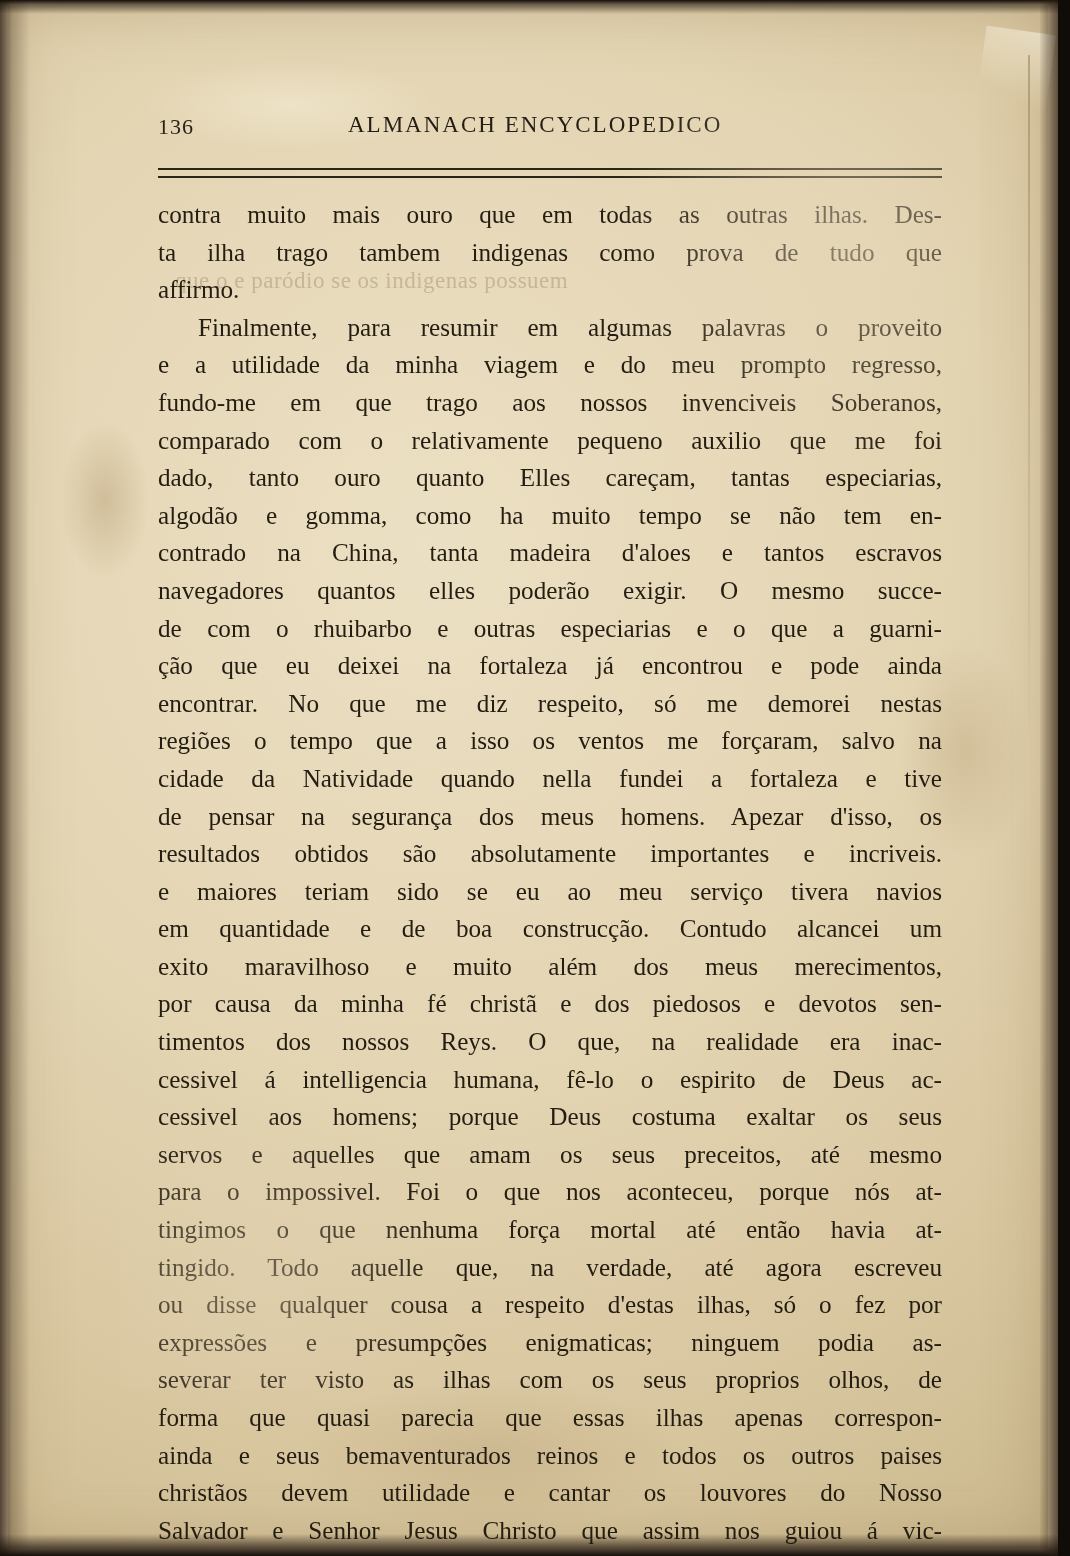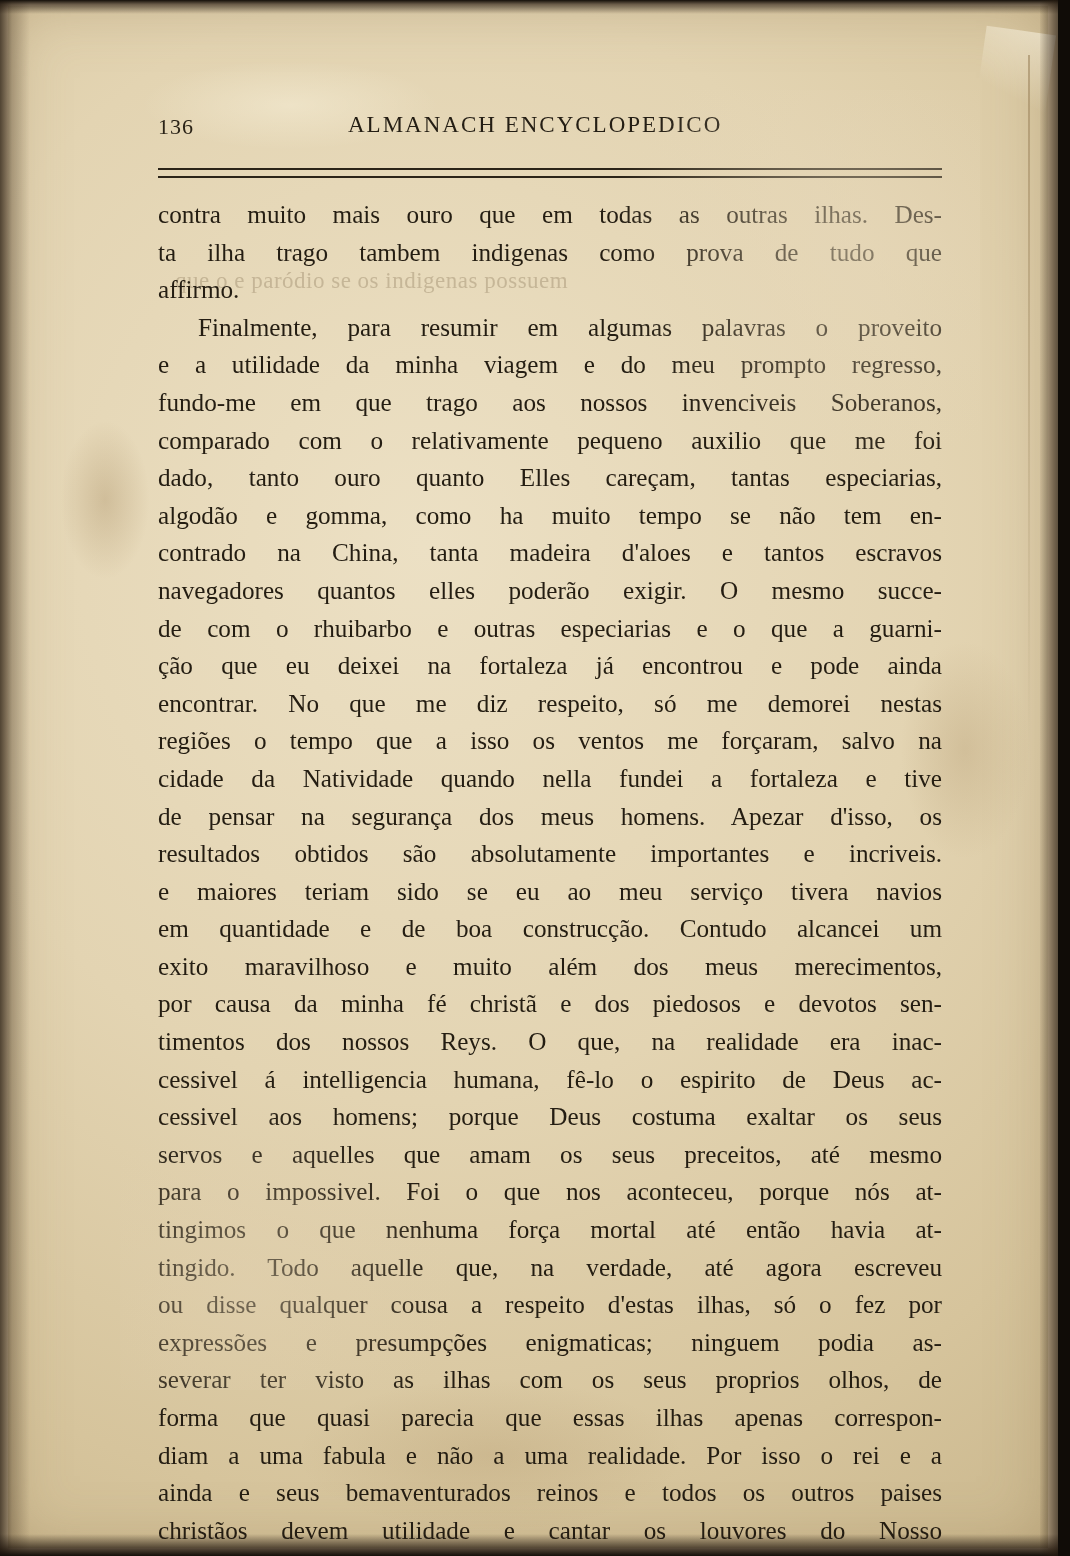--- a/index.html
+++ b/index.html
@@ -257,21 +257,20 @@
           <span class="line" style="display: block; white-space: normal; text-align: justify; text-align-last: justify;">cessivel á intelligencia humana, fê-lo o espirito de Deus ac-</span>
           <span class="line" style="display: block; white-space: normal; text-align: justify; text-align-last: justify;">cessivel aos homens; porque Deus costuma exaltar os seus</span>
           <span class="line" style="display: block; white-space: normal; text-align: justify; text-align-last: justify;">servos e aquelles que amam os seus preceitos, até mesmo</span>
           <span class="line" style="display: block; white-space: normal; text-align: justify; text-align-last: justify;">para o impossivel. Foi o que nos aconteceu, porque nós at-</span>
           <span class="line" style="display: block; white-space: normal; text-align: justify; text-align-last: justify;">tingimos o que nenhuma força mortal até então havia at-</span>
           <span class="line" style="display: block; white-space: normal; text-align: justify; text-align-last: justify;">tingido. Todo aquelle que, na verdade, até agora escreveu</span>
           <span class="line" style="display: block; white-space: normal; text-align: justify; text-align-last: justify;">ou disse qualquer cousa a respeito d'estas ilhas, só o fez por</span>
           <span class="line" style="display: block; white-space: normal; text-align: justify; text-align-last: justify;">expressões e presumpções enigmaticas; ninguem podia as-</span>
           <span class="line" style="display: block; white-space: normal; text-align: justify; text-align-last: justify;">severar ter visto as ilhas com os seus proprios olhos, de</span>
           <span class="line" style="display: block; white-space: normal; text-align: justify; text-align-last: justify;">forma que quasi parecia que essas ilhas apenas correspon-</span>
-          <span class="line" style="display: block; white-space: normal; text-align: justify; text-align-last: justify;">diam a uma fabula e não a uma realidade. Por isso o rei e a</span>
           <span class="line" style="display: block; white-space: normal; text-align: justify; text-align-last: justify;">ainda e seus bemaventurados reinos e todos os outros paises</span>
           <span class="line" style="display: block; white-space: normal; text-align: justify; text-align-last: justify;">christãos devem utilidade e cantar os louvores do Nosso</span>
           <span class="line" style="display: block; white-space: normal; text-align: justify; text-align-last: justify;">Salvador e Senhor Jesus Christo que assim nos guiou á vic-</span>
         </p>
     </div>
   </div>
 
   <div class="ink-fade"></div>
 
   <div class="edge-left"></div>

